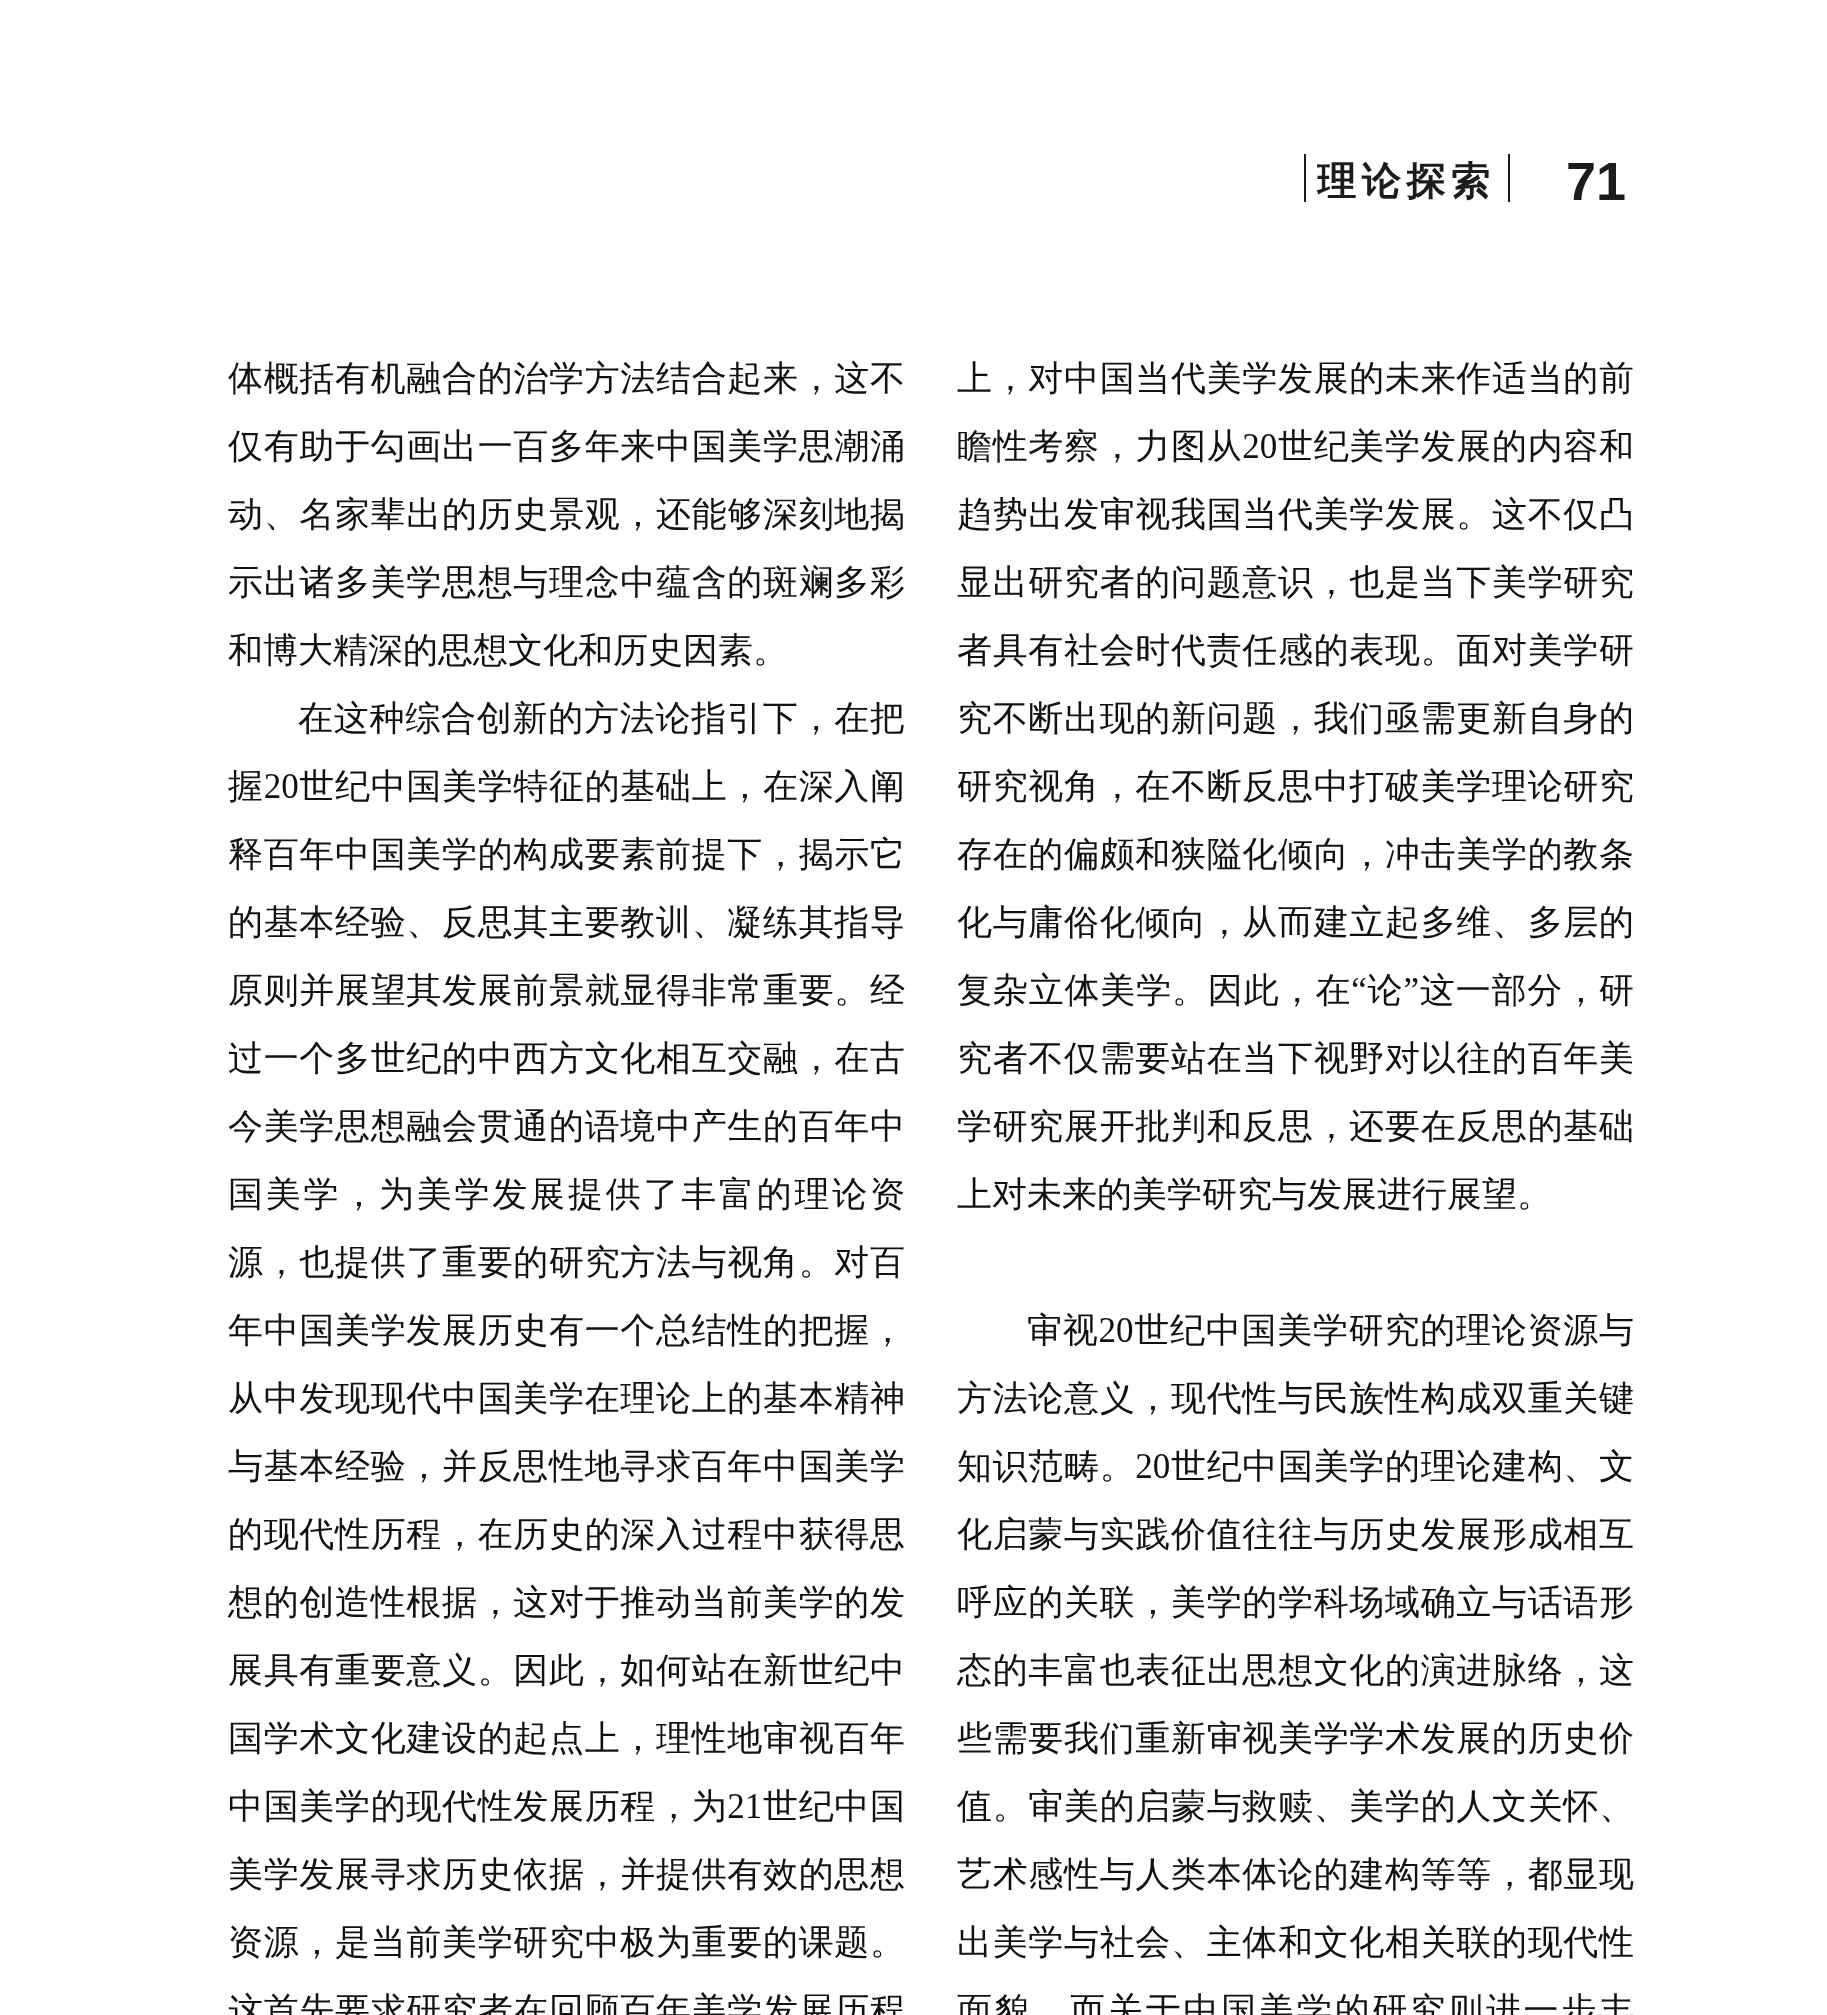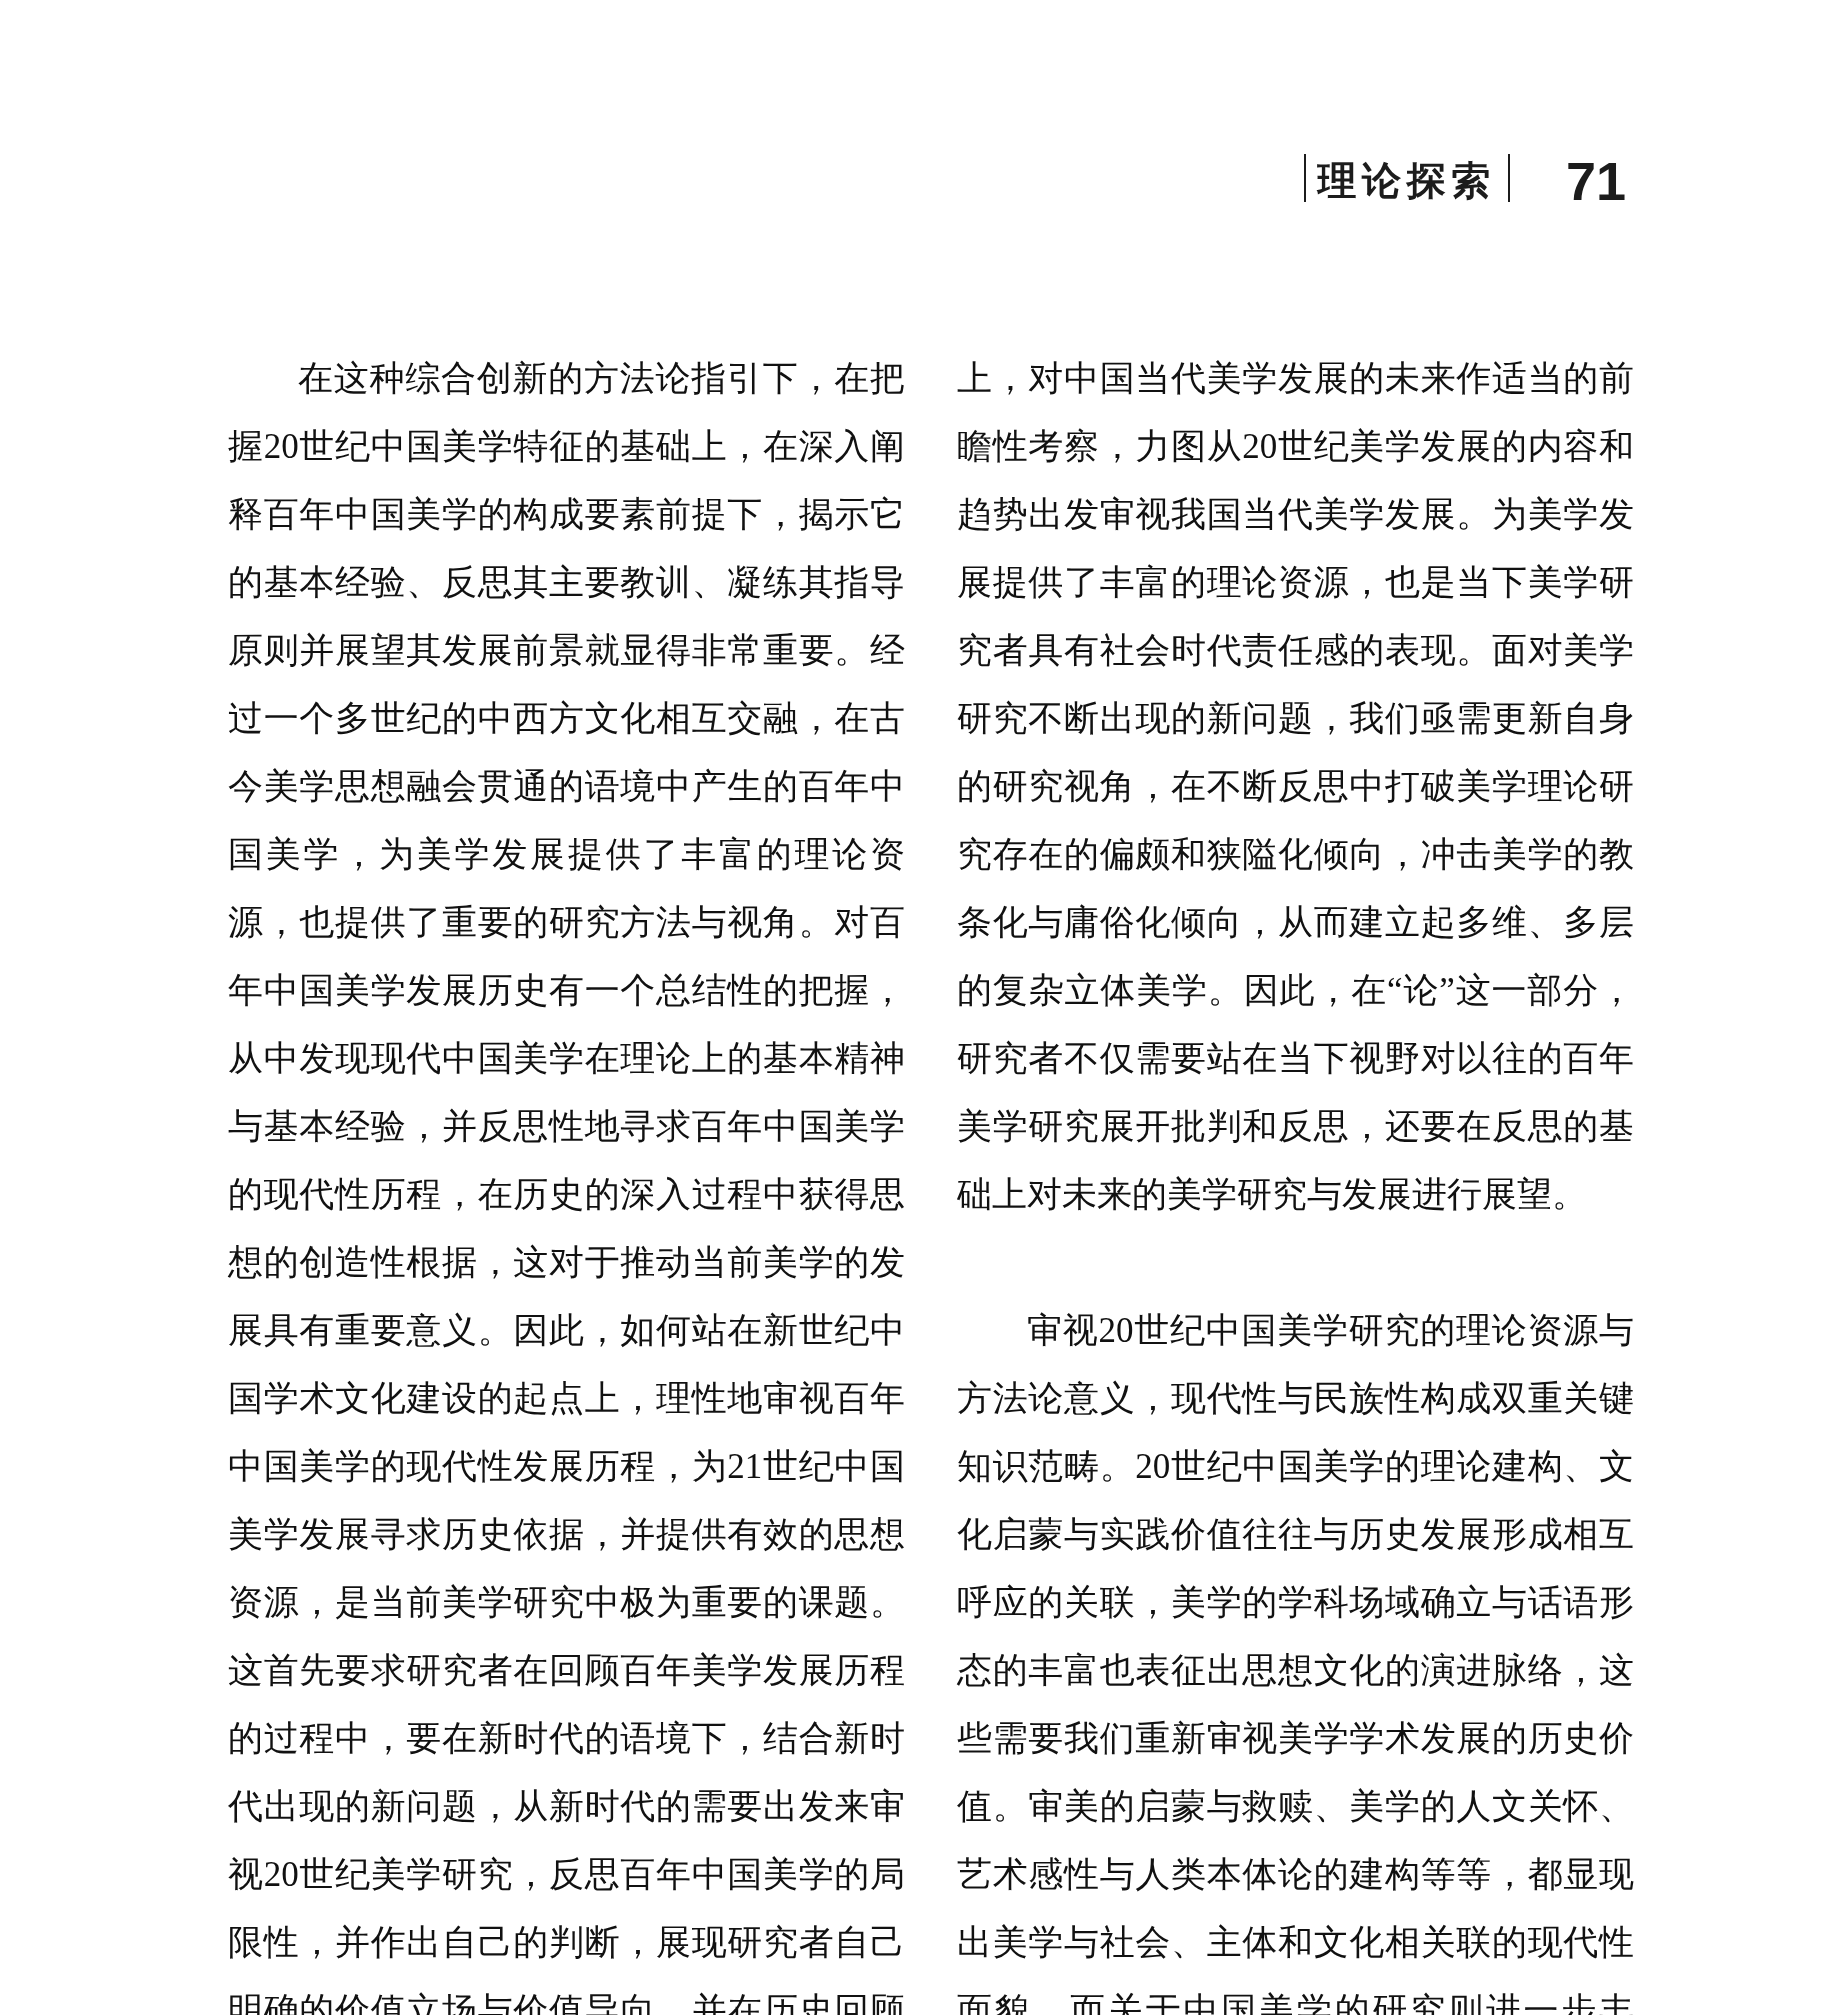--- a/index.html
+++ b/index.html
@@ -85,26 +85,27 @@
     <div class="running-head">
       <span class="vbar"></span>
       <span>理论探索</span>
       <span class="vbar"></span>
     </div>
     <div class="page-number">71</div>
   </header>
 
   <main class="columns">
     <section class="col" id="col-left">
+        <p class="para">体概括有机融合的治学方法结合起来，这不仅有助于勾画出一百多年来中国美学思潮涌动、名家辈出的历史景观，还能够深刻地揭示出诸多美学思想与理念中蕴含的斑斓多彩和博大精深的思想文化和历史因素。</p>
         <p class="para indent">在这种综合创新的方法论指引下，在把握20世纪中国美学特征的基础上，在深入阐释百年中国美学的构成要素前提下，揭示它的基本经验、反思其主要教训、凝练其指导原则并展望其发展前景就显得非常重要。经过一个多世纪的中西方文化相互交融，在古今美学思想融会贯通的语境中产生的百年中国美学，为美学发展提供了丰富的理论资源，也提供了重要的研究方法与视角。对百年中国美学发展历史有一个总结性的把握，从中发现现代中国美学在理论上的基本精神与基本经验，并反思性地寻求百年中国美学的现代性历程，在历史的深入过程中获得思想的创造性根据，这对于推动当前美学的发展具有重要意义。因此，如何站在新世纪中国学术文化建设的起点上，理性地审视百年中国美学的现代性发展历程，为21世纪中国美学发展寻求历史依据，并提供有效的思想资源，是当前美学研究中极为重要的课题。这首先要求研究者在回顾百年美学发展历程的过程中，要在新时代的语境下，结合新时代出现的新问题，从新时代的需要出发来审视20世纪美学研究，反思百年中国美学的局限性，并作出自己的判断，展现研究者自己明确的价值立场与价值导向，并在历史回顾和反思的基础</p>
       </section>
 
     <section class="col" id="col-right">
       <div id="right-before">
-          <p class="para">上，对中国当代美学发展的未来作适当的前瞻性考察，力图从20世纪美学发展的内容和趋势出发审视我国当代美学发展。为美学发展提供了丰富的理论资源，也是当下美学研究者具有社会时代责任感的表现。面对美学研究不断出现的新问题，我们亟需更新自身的研究视角，在不断反思中打破美学理论研究存在的偏颇和狭隘化倾向，冲击美学的教条化与庸俗化倾向，从而建立起多维、多层的复杂立体美学。因此，在“论”这一部分，研究者不仅需要站在当下视野对以往的百年美学研究展开批判和反思，还要在反思的基础上对未来的美学研究与发展进行展望。</p>
+          <p class="para">上，对中国当代美学发展的未来作适当的前瞻性考察，力图从20世纪美学发展的内容和趋势出发审视我国当代美学发展。这不仅凸显出研究者的问题意识，也是当下美学研究者具有社会时代责任感的表现。面对美学研究不断出现的新问题，我们亟需更新自身的研究视角，在不断反思中打破美学理论研究存在的偏颇和狭隘化倾向，冲击美学的教条化与庸俗化倾向，从而建立起多维、多层的复杂立体美学。因此，在“论”这一部分，研究者不仅需要站在当下视野对以往的百年美学研究展开批判和反思，还要在反思的基础上对未来的美学研究与发展进行展望。</p>
         </div>
       <div class="section-heading">
       </div>
       <div id="right-after">
           <p class="para indent">审视20世纪中国美学研究的理论资源与方法论意义，现代性与民族性构成双重关键知识范畴。20世纪中国美学的理论建构、文化启蒙与实践价值往往与历史发展形成相互呼应的关联，美学的学科场域确立与话语形态的丰富也表征出思想文化的演进脉络，这些需要我们重新审视美学学术发展的历史价值。审美的启蒙与救赎、美学的人文关怀、艺术感性与人类本体论的建构等等，都显现出美学与社会、主体和文化相关联的现代性面貌。而关于中国美学的研究则进一步丰富、凸显了理论的现代性诉求，并在美学的总体研究、部门研究和美学家的专题研究中实现</p>
         </div>
     </section>
   </main>
 
 </div>

